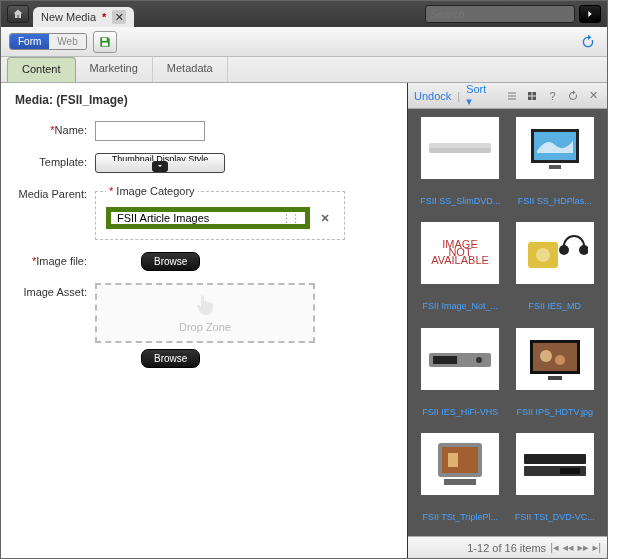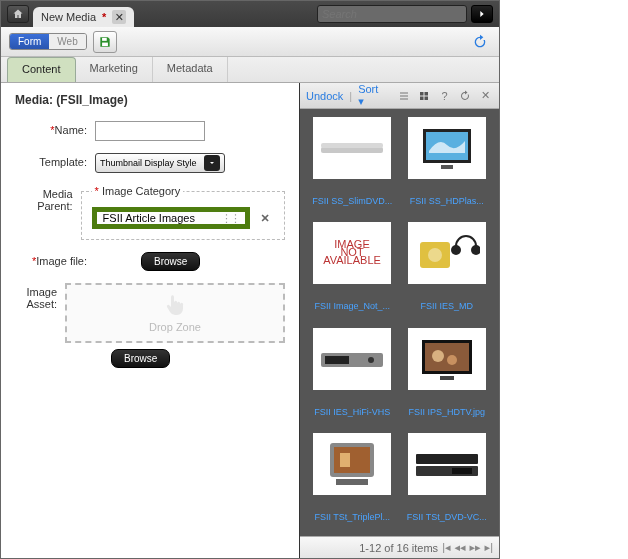--- a/index.html
+++ b/index.html
@@ -1,17 +1,17 @@
 <!DOCTYPE html>
 <html><head>
 <meta charset="utf-8">
 <style>
   * { box-sizing: border-box; margin: 0; padding: 0; font-family: Arial, Helvetica, sans-serif; font-size: 11px; }
   body { background: #fff; }
-  .app { width: 500px; height: 559px; border: 1px solid #666; display: flex; flex-direction: column; overflow: hidden; background: #4d7c0f; }
+  .app { width: 608px; height: 559px; border: 1px solid #666; display: flex; flex-direction: column; overflow: hidden; background: #4d7c0f; }
 
   
   .topbar { height: 26px; background: linear-gradient(#4a4a4a,#3a3a3a); display: flex; align-items: center; padding: 0 6px; color: #ddd; }
   .home-btn { width: 22px; height: 18px; background: linear-gradient(#555,#333); border:1px solid #222; border-radius:3px; display:flex; align-items:center; justify-content:center; cursor:pointer; margin-right:4px;}
   .tab { height: 20px; background: #eaeaea; border-top-left-radius: 6px; border-top-right-radius: 6px; padding: 0 8px; display: flex; align-items: center; gap: 6px; color: #333; position: relative; margin-top:6px;}
   .tab .dirty { color: #b00; font-weight: bold; }
   .tab .close { width: 14px; height: 14px; border-radius: 2px; background: #ccc; color:#333; display:flex; align-items:center;justify-content:center; cursor:pointer; }
   .topbar .spacer { flex:1; }
   .searchbox { width: 150px; height: 18px; background:#6a6a6a; border:1px solid #222; border-radius:3px; padding:0 4px; color:#ccc; font-style:italic; }
   .search-go { width:22px; height:18px; background: linear-gradient(#222,#000); border:1px solid #000; border-radius:3px; margin-left:4px; display:flex; align-items:center; justify-content:center; color:#fff; cursor:pointer;}
@@ -32,21 +32,21 @@
   .subtab.active { background:#d0e0c0; border:1px solid #9a9; border-bottom:none; border-top-left-radius:4px; border-top-right-radius:4px; color:#222; }
 
   
   .mainrow { flex:1; display:flex; overflow:hidden; }
   .form-area { flex:1; background:#fff; padding:10px 14px; overflow:auto; }
   .form-area h3 { font-size:12px; color:#333; margin-bottom:14px; font-weight:bold;}
   .form-row { display:flex; align-items:flex-start; margin-bottom:12px; }
   .form-row label { width:80px; text-align:right; padding-right:8px; padding-top:3px; color:#333; font-size:11px;}
   .req::before { content:"*"; color:#c00; }
   .text-input { width:110px; height:20px; border:1px solid #999; padding:0 3px; }
-  .select { width:130px; height:20px; border:1px solid #444; border-radius:3px; background:linear-gradient(#fff,#ddd); display:flex; align-items:center; justify-content:space-between; padding:0 4px; cursor:pointer;}
+  .select { width:130px; height:20px; border:1px solid #444; border-radius:3px; background:linear-gradient(#fff,#ddd); display:flex; align-items:center; justify-content:space-between; padding:0 4px; cursor:pointer;flex-direction:column;}
   .select .caret { width:16px; height:16px; background:#222; border-radius:3px; display:flex; align-items:center; justify-content:center; color:#fff;}
   .fieldset { border:1px dashed #bbb; padding:6px 10px 10px; width:250px;}
   .fieldset legend { color:#333; font-size:11px; padding:0 3px;}
   .fieldset legend .ast { color:#c00; }
   .chip-row { display:flex; align-items:center; gap:6px; margin-top:4px;}
   .chip { flex:1; border:5px solid #4d7c0f; height:22px; display:flex; align-items:center; padding:0 6px; justify-content:space-between; background:#fdfdfd;}
   .chip .drag { color:#999; letter-spacing:-2px; }
   .chip-remove { width:18px; height:18px; color:#666; display:flex; align-items:center; justify-content:center; cursor:pointer; font-weight:bold;}
   .btn { background:linear-gradient(#333,#111); color:#fff; border:1px solid #000; border-radius:7px; padding:3px 12px; cursor:pointer; font-size:10px;margin-left:46px;}
   .dropzone { width:220px; height:60px; border:2px dashed #bbb; display:flex; flex-direction:column; align-items:center; justify-content:center; color:#bbb; gap:4px; background:#fafafa;}

